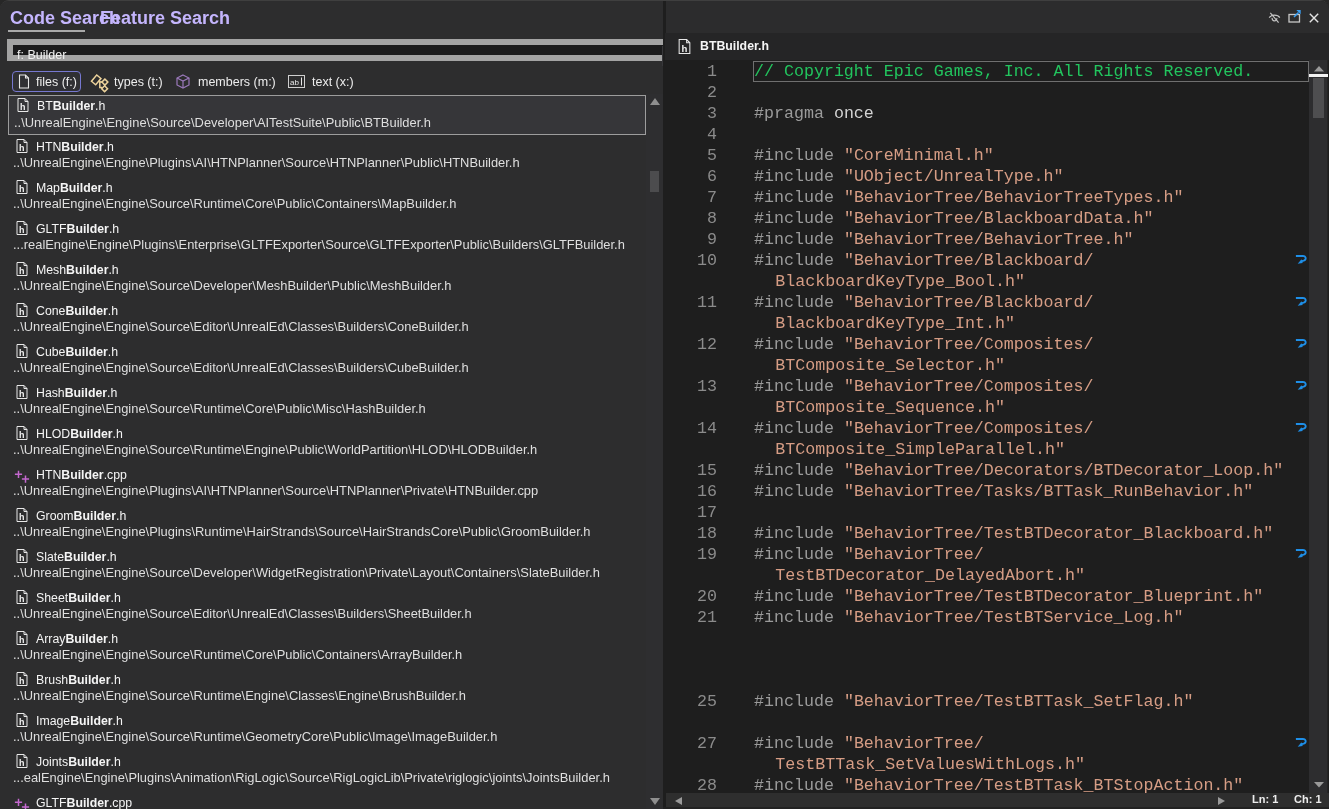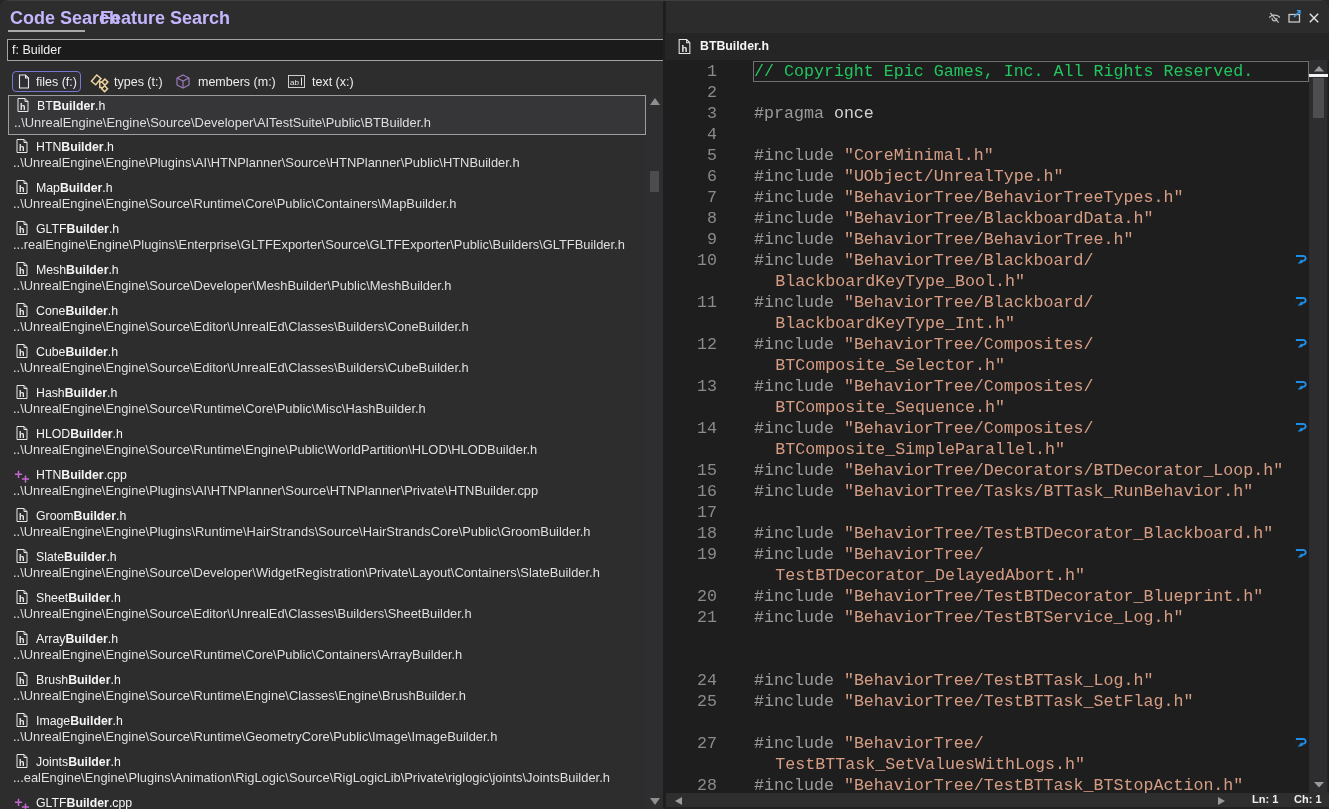--- a/index.html
+++ b/index.html
@@ -5,21 +5,21 @@
 html,body { width:1329px; height:809px; overflow:hidden; background:#272727;
   font-family:"Liberation Sans",sans-serif; }
 #win { position:absolute; inset:0; background:#2d2d2e; border-radius:9px 9px 0 0; overflow:hidden;
   border-top:1px solid #3f3f3f; }
 
 
 #left { position:absolute; left:0; top:0; width:663px; height:809px; background:#2d2d2e; }
 .tab { position:absolute; top:6.5px; font-size:18px; font-weight:bold; color:#c4b5fd; }
 #tabline { position:absolute; left:8px; top:29px; width:77px; height:2px; background:#a9a9a9; }
 #search { position:absolute; left:7px; top:37.5px; width:696px; height:22px; background:#1b1b1c;
-  border:1px solid #a3a3a3; }
+  border:6px solid #a3a3a3; }
 #search .q { position:absolute; left:4px; top:3px; font-size:12.5px; color:#f0f0f0; }
 #dropbtn { position:absolute; right:1px; top:1px; width:34px; height:20px; }
 .chip { position:absolute; top:70px; height:21px; display:flex; align-items:center; font-size:12.5px; color:#ededed; }
 #chip-files { left:12px; width:69px; border:1px solid #7678d0; border-radius:4px; background:#303034; padding-left:5px; }
 .list { position:absolute; left:0; top:0; }
 .item { position:absolute; left:8px; width:638px; height:41px; }
 .item.sel { background:#363639; border:1px solid #9d9d9d; height:40px; }
 .nmrow { position:absolute; left:0; top:2px; height:18px; }
 .item.sel .nmrow { top:1px; }
 .fic { position:absolute; left:9px; top:2px; }
@@ -360,21 +360,20 @@
 <div class="r" style="top:420.5px"><span class="n">16</span><span class="t"><span class="d">#include</span><span class="w"> </span><span class="s">"BehaviorTree/Tasks/BTTask_RunBehavior.h"</span></span></div>
 <div class="r" style="top:441.5px"><span class="n">17</span><span class="t"></span></div>
 <div class="r" style="top:462.5px"><span class="n">18</span><span class="t"><span class="d">#include</span><span class="w"> </span><span class="s">"BehaviorTree/TestBTDecorator_Blackboard.h"</span></span></div>
 <div class="r" style="top:483.5px"><span class="n">19</span><span class="t"><span class="d">#include</span><span class="w"> </span><span class="s">"BehaviorTree/</span><span class="wrapmark"><svg width="13" height="13" viewBox="0 0 13 13">
                 <path d="M0.9 3 L7.8 2.8 C11.2 3 11.8 6.6 8.7 7.7 L5.9 8.4" fill="none" stroke="#1e8fe8" stroke-width="1.8"></path>
                 <path d="M2.7 10.8 L6.5 6.2 L7.7 10.1 Z" fill="#1e8fe8"></path>
               </svg></span></span></div>
 <div class="r" style="top:504.5px"><span class="n"></span><span class="t"><span class="ind"></span><span class="s">TestBTDecorator_DelayedAbort.h"</span></span></div>
 <div class="r" style="top:525.5px"><span class="n">20</span><span class="t"><span class="d">#include</span><span class="w"> </span><span class="s">"BehaviorTree/TestBTDecorator_Blueprint.h"</span></span></div>
 <div class="r" style="top:546.5px"><span class="n">21</span><span class="t"><span class="d">#include</span><span class="w"> </span><span class="s">"BehaviorTree/TestBTService_Log.h"</span></span></div>
-<div class="r" style="top:609.5px"><span class="n">24</span><span class="t"><span class="d">#include</span><span class="w"> </span><span class="s">"BehaviorTree/TestBTTask_Log.h"</span></span></div>
 <div class="r" style="top:630.5px"><span class="n">25</span><span class="t"><span class="d">#include</span><span class="w"> </span><span class="s">"BehaviorTree/TestBTTask_SetFlag.h"</span></span></div>
 <div class="r" style="top:672.5px"><span class="n">27</span><span class="t"><span class="d">#include</span><span class="w"> </span><span class="s">"BehaviorTree/</span><span class="wrapmark"><svg width="13" height="13" viewBox="0 0 13 13">
                 <path d="M0.9 3 L7.8 2.8 C11.2 3 11.8 6.6 8.7 7.7 L5.9 8.4" fill="none" stroke="#1e8fe8" stroke-width="1.8"></path>
                 <path d="M2.7 10.8 L6.5 6.2 L7.7 10.1 Z" fill="#1e8fe8"></path>
               </svg></span></span></div>
 <div class="r" style="top:693.5px"><span class="n"></span><span class="t"><span class="ind"></span><span class="s">TestBTTask_SetValuesWithLogs.h"</span></span></div>
 <div class="r" style="top:714.5px"><span class="n">28</span><span class="t"><span class="d">#include</span><span class="w"> </span><span class="s">"BehaviorTree/TestBTTask_BTStopAction.h"</span></span></div>
     </div>
     <div id="vsb">
       <svg class="abs" style="left:5px; top:6px" width="10" height="5.5" viewBox="0 0 10 5.5">

